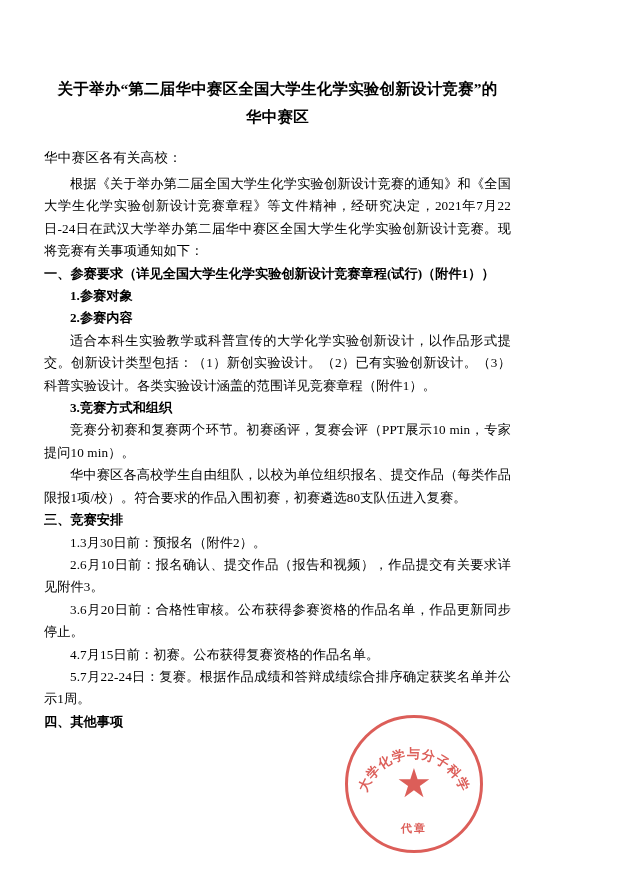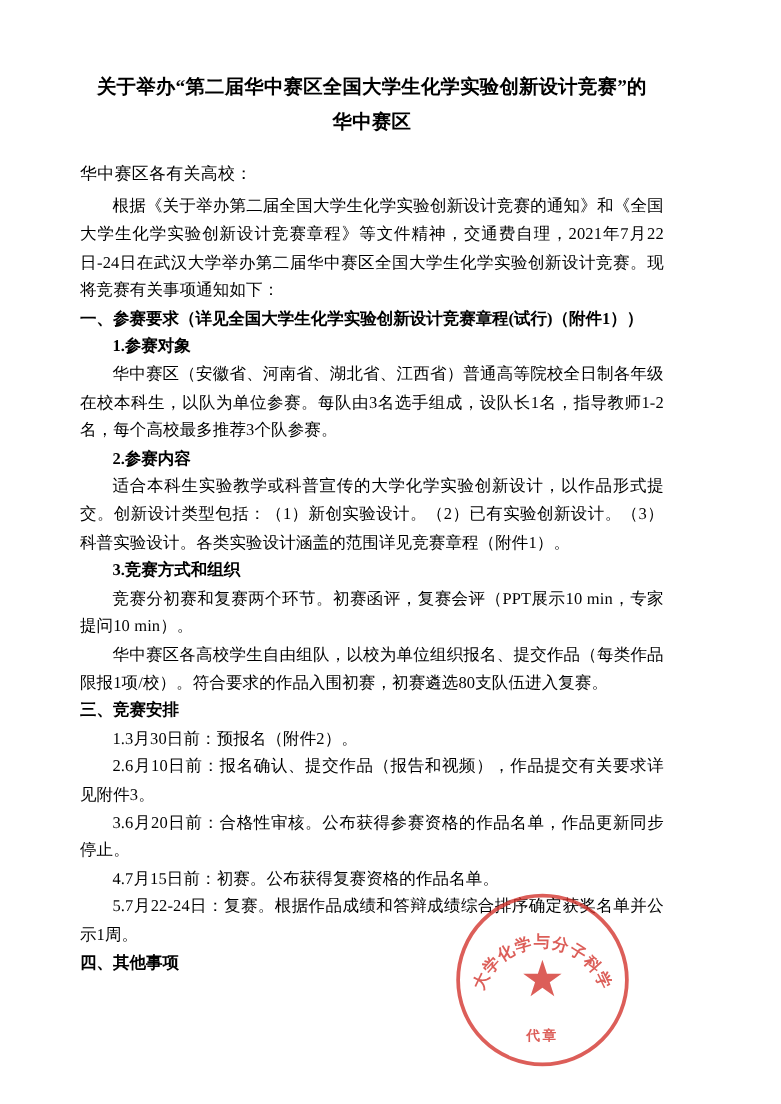--- a/index.html
+++ b/index.html
@@ -13,22 +13,21 @@
     font-family: "Liberation Serif", "DejaVu Serif", serif;
     color: #000000;
     overflow: hidden;
     position: relative;
   }
   .page {
     position: relative;
     width: 555px;
     height: 883px;
     box-sizing: border-box;
-    padding: 56px 44px 20px 44px;
-    margin-left: 20px;
+    padding: 75px 44px 20px 44px;
   }
   .doc-title {
     text-align: center;
     font-size: 15.5px;
     font-weight: bold;
     line-height: 28px;
     letter-spacing: 0.2px;
   }
   .doc-title .line2 {
     display: block;
@@ -119,26 +118,25 @@
 
 <div class="page">
 
   <div class="doc-title">
     <span>关于举办“第二届华中赛区全国大学生化学实验创新设计竞赛”的</span>
     <span class="line2">华中赛区</span>
   </div>
 
   <div class="salutation">华中赛区各有关高校：</div>
 
-  <p class="body-text indent2" style="margin-top:6px;">根据《关于举办第二届全国大学生化学实验创新设计竞赛的通知》和《全国大学生化学实验创新设计竞赛章程》等文件精神，交通费自理，2021年7月22日-24日在武汉大学举办第二届华中赛区全国大学生化学实验创新设计竞赛。现将竞赛有关事项通知如下：</p>
+  <p class="body-text indent2" style="margin-top:6px;">根据《关于举办第二届全国大学生化学实验创新设计竞赛的通知》和《全国大学生化学实验创新设计竞赛章程》等文件精神，经研究决定，2021年7月22日-24日在武汉大学举办第二届华中赛区全国大学生化学实验创新设计竞赛。现将竞赛有关事项通知如下：</p>
 
   <div class="block">
     <p class="sec-head">一、参赛要求（详见全国大学生化学实验创新设计竞赛章程(试行)（附件1））</p>
     <p class="sec-head-indent">1.参赛对象</p>
-    <p class="body-text indent2">华中赛区（安徽省、河南省、湖北省、江西省）普通高等院校全日制各年级在校本科生，以队为单位参赛。每队由3名选手组成，设队长1名，指导教师1-2名，每个高校最多推荐3个队参赛。</p>
     <p class="sec-head-indent">2.参赛内容</p>
     <p class="body-text indent2">适合本科生实验教学或科普宣传的大学化学实验创新设计，以作品形式提交。创新设计类型包括：（1）新创实验设计。（2）已有实验创新设计。（3）科普实验设计。各类实验设计涵盖的范围详见竞赛章程（附件1）。</p>
     <p class="sec-head-indent">3.竞赛方式和组织</p>
     <p class="body-text indent2">竞赛分初赛和复赛两个环节。初赛函评，复赛会评（PPT展示10 min，专家提问10 min）。</p>
     <p class="body-text indent2">华中赛区各高校学生自由组队，以校为单位组织报名、提交作品（每类作品限报1项/校）。符合要求的作品入围初赛，初赛遴选80支队伍进入复赛。</p>
   </div>
 
 
   <div class="block">
     <p class="sec-head">三、竞赛安排</p>

